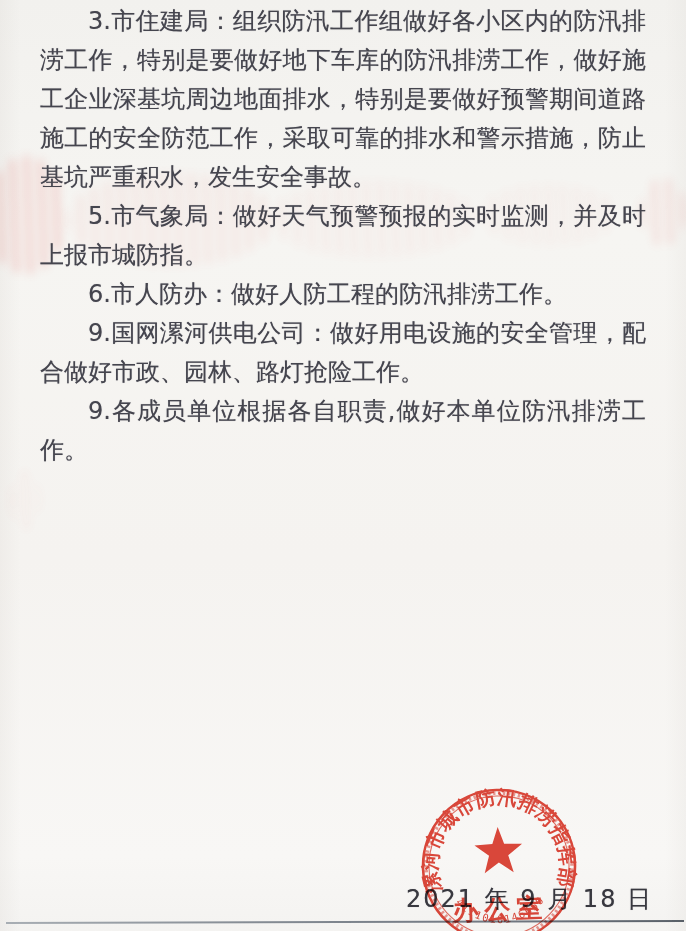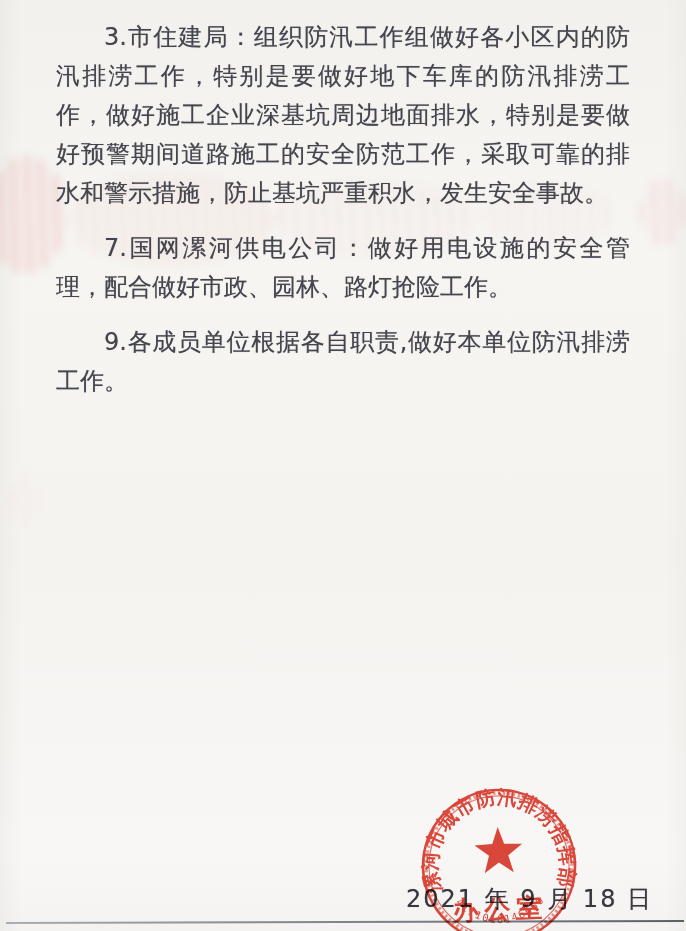--- a/index.html
+++ b/index.html
@@ -44,21 +44,21 @@
     width: 606px;
     z-index: 1;
     color: #45454e;
     font-size: 24px;
     line-height: 39px;
     text-align: justify;
     text-justify: inter-character;
     text-shadow: 0 0 0.7px rgba(70,70,82,0.55);
   }
   .doc-text p {
-    margin: 16px;
+    margin: 0;
     text-indent: 2em;
   }
 
   .date-line {
     position: absolute;
     left: 406px;
     top: 863px;
     z-index: 2;
     color: #38383f;
     font-size: 24px;
@@ -97,21 +97,23 @@
 
   <div class="wm wm1"></div>
   <div class="wm wm2"></div>
   <div class="wm wm3"></div>
   <div class="wm wm4"></div>
   <div class="wm wm5"></div>
   <div class="wm wm6"></div>
 
   <div class="doc-text">
     <p>3.市住建局：组织防汛工作组做好各小区内的防汛排涝工作，特别是要做好地下车库的防汛排涝工作，做好施工企业深基坑周边地面排水，特别是要做好预警期间道路施工的安全防范工作，采取可靠的排水和警示措施，防止基坑严重积水，发生安全事故。</p>
-    <p>7.国网漯河供电公司：做好用电设施的安全管理，配合做好市政、园林、路灯抢险工作。</p>
+    <p>5.市气象局：做好天气预警预报的实时监测，并及时上报市城防指。</p>
+    <p>6.市人防办：做好人防工程的防汛排涝工作。</p>
+    <p>9.国网漯河供电公司：做好用电设施的安全管理，配合做好市政、园林、路灯抢险工作。</p>
     <p>9.各成员单位根据各自职责,做好本单位防汛排涝工作。</p>
   </div>
 
   <div class="date-line">2021 年 9 月 18 日</div>
 
   <svg class="seal" width="158" height="158" viewBox="0 0 158 158" xmlns="http://www.w3.org/2000/svg">
     <g fill="none" stroke="#dd392b">
       <circle cx="79" cy="79" r="76" stroke-width="2.6"></circle>
       <circle cx="79" cy="79" r="73" stroke-width="3.6" stroke-dasharray="2.4 2.6" opacity="0.55"></circle>
       <circle cx="79" cy="79" r="70" stroke-width="1.1" opacity="0.8"></circle>

